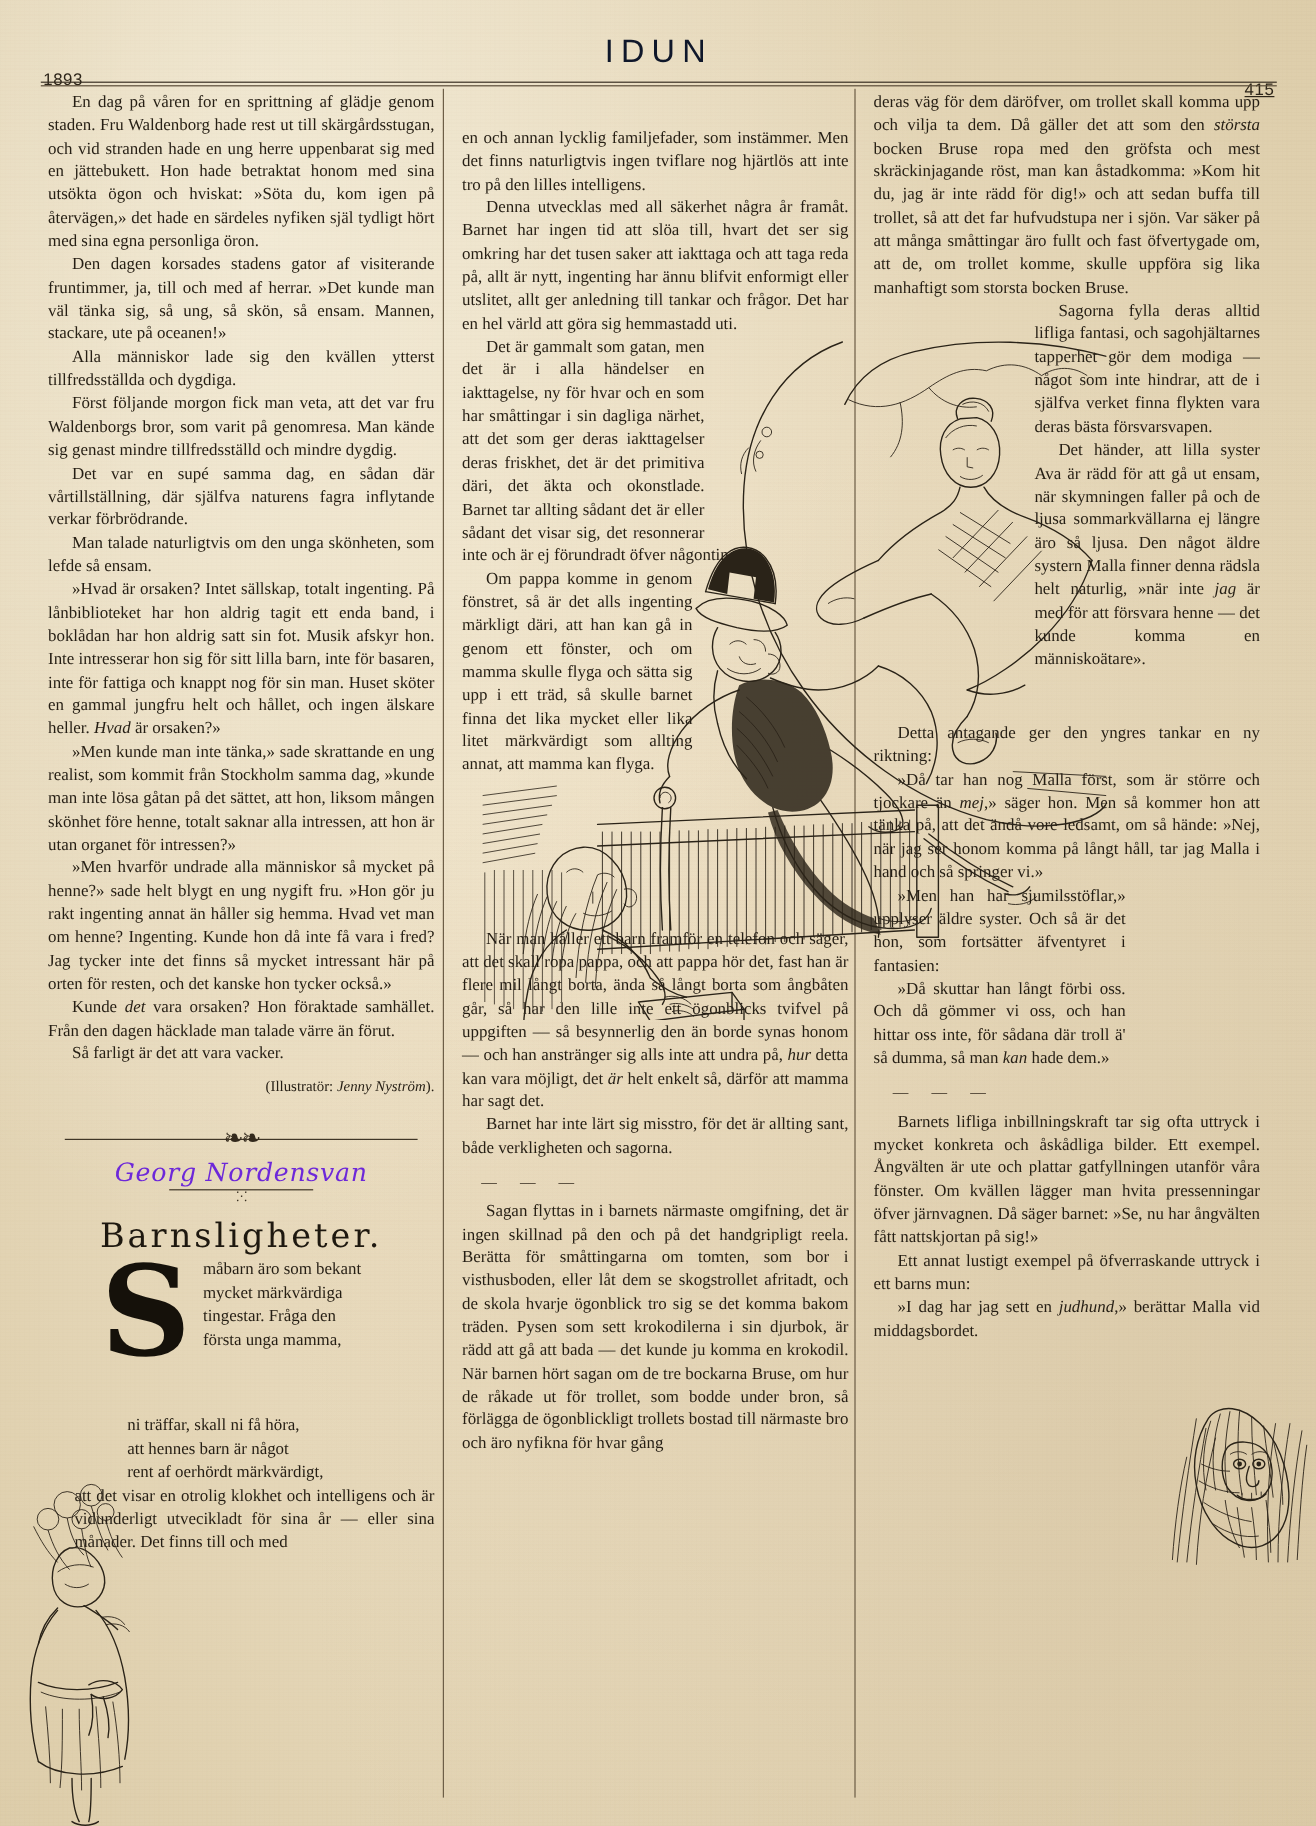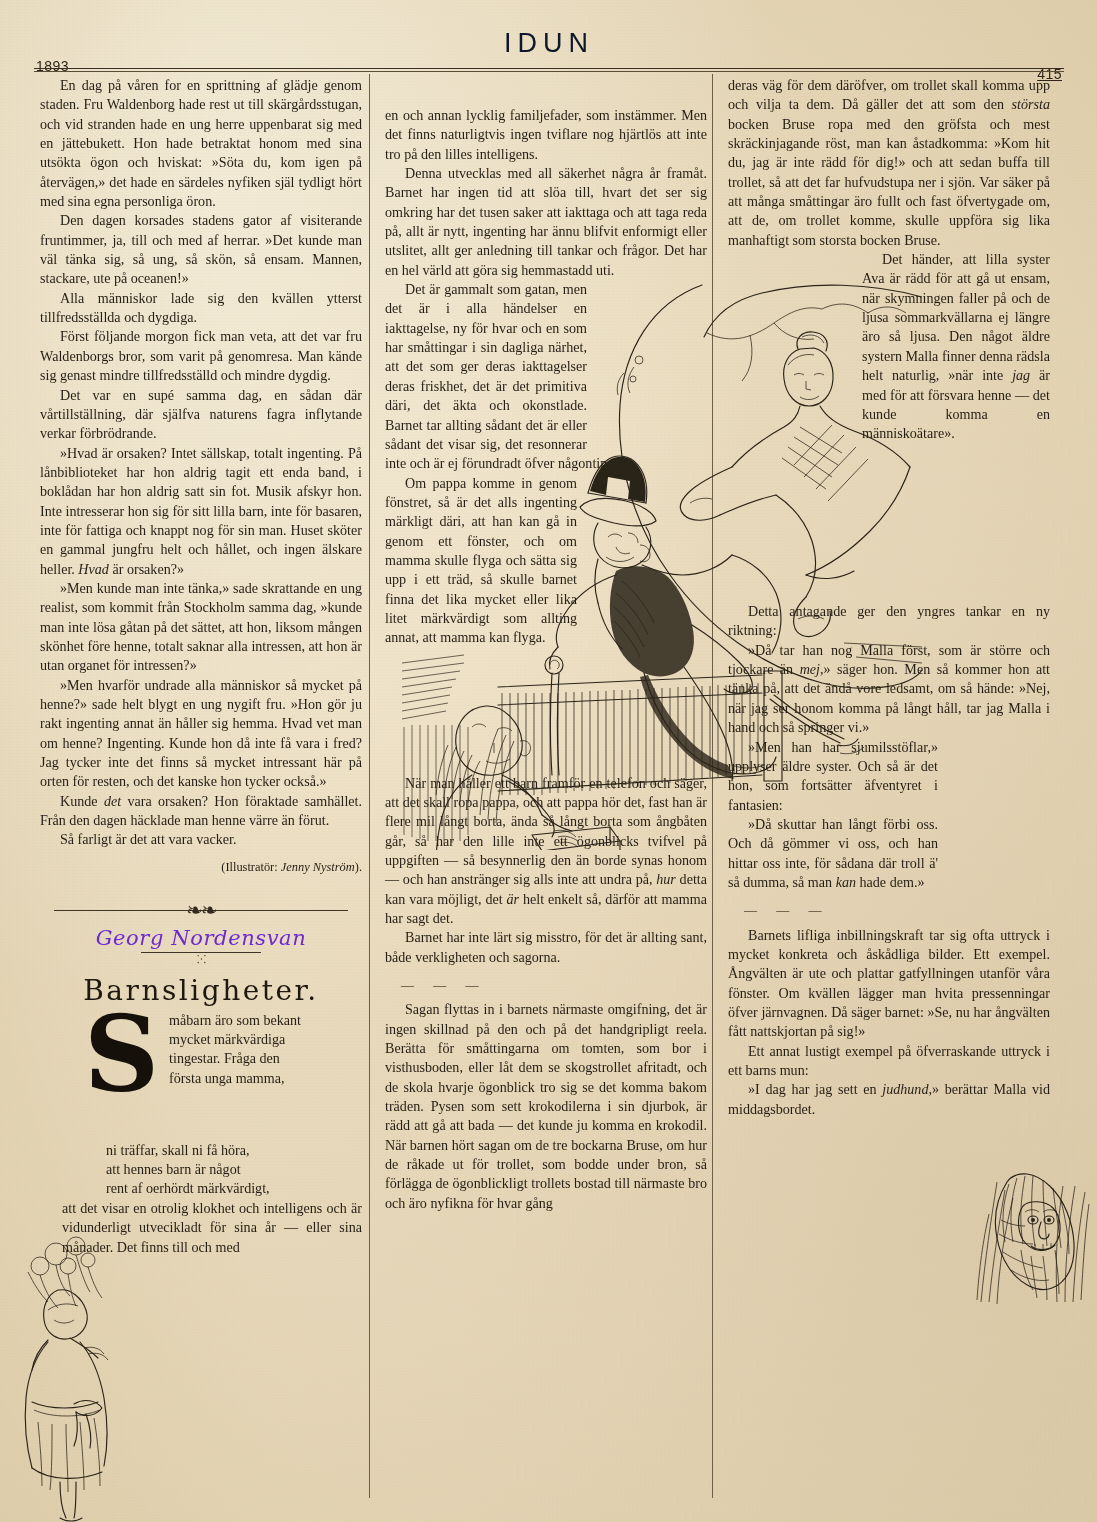--- a/index.html
+++ b/index.html
@@ -252,24 +252,25 @@
 
   <div class="rule-v" id="rule-v1"></div>
   <div class="rule-v" id="rule-v2"></div>
 
   <div class="col" id="col1">
     <p>En dag på våren for en sprittning af glädje genom staden. Fru Waldenborg hade rest ut till skärgårdsstugan, och vid stranden hade en ung herre uppenbarat sig med en jättebukett. Hon hade betraktat honom med sina utsökta ögon och hviskat: »Söta du, kom igen på återvägen,» det hade en särdeles nyfiken själ tydligt hört med sina egna personliga öron.</p>
     <p>Den dagen korsades stadens gator af visiterande fruntimmer, ja, till och med af herrar. »Det kunde man väl tänka sig, så ung, så skön, så ensam. Mannen, stackare, ute på oceanen!»</p>
     <p>Alla människor lade sig den kvällen ytterst tillfredsställda och dygdiga.</p>
     <p>Först följande morgon fick man veta, att det var fru Waldenborgs bror, som varit på genomresa. Man kände sig genast mindre tillfredsställd och mindre dygdig.</p>
     <p>Det var en supé samma dag, en sådan där vårtillställning, där själfva naturens fagra inflytande verkar förbrödrande.</p>
+    <p>Man talade naturligtvis om den unga skönheten, som lefde så ensam.</p>
     <p><span>»Hvad är orsaken? Intet sällskap, totalt ingenting. På lånbiblioteket har hon aldrig tagit ett enda band, i boklådan har hon aldrig satt sin fot. Musik afskyr hon. Inte intresserar hon sig för sitt lilla barn, inte för basaren, inte för fattiga och knappt nog för sin man. Huset sköter en gammal jungfru helt och hållet, och ingen älskare heller. </span><span class="it">Hvad</span><span> är orsaken?»</span></p>
     <p>»Men kunde man inte tänka,» sade skrattande en ung realist, som kommit från Stockholm samma dag, »kunde man inte lösa gåtan på det sättet, att hon, liksom mången skönhet före henne, totalt saknar alla intressen, att hon är utan organet för intressen?»</p>
     <p>»Men hvarför undrade alla människor så mycket på henne?» sade helt blygt en ung nygift fru. »Hon gör ju rakt ingenting annat än håller sig hemma. Hvad vet man om henne? Ingenting. Kunde hon då inte få vara i fred? Jag tycker inte det finns så mycket intressant här på orten för resten, och det kanske hon tycker också.»</p>
-    <p><span>Kunde </span><span class="it">det</span><span> vara orsaken? Hon föraktade samhället. Från den dagen häcklade man henne värre än förut.</span></p>
+    <p><span>Kunde </span><span class="it">det</span><span> vara orsaken? Hon föraktade samhället. Från den dagen häcklade man talade värre än förut.</span></p>
     <p>Så farligt är det att vara vacker.</p>
     <p class="credit"><span>(Illustratör: </span><span class="nm">Jenny Nyström</span><span>).</span></p>
 
     <div class="ornament">
       <div class="line"></div>
       <div class="knot">❧❧</div>
     </div>
 
     <p class="byline">Georg Nordensvan</p>
     <div class="byline-rule"></div>
@@ -305,20 +306,21 @@
     <div style="clear:both"></div>
     <p><span>När man håller ett barn framför en telefon och säger, att det skall ropa pappa, och att pappa hör det, fast han är flere mil långt borta, ända så långt borta som ångbåten går, så har den lille inte ett ögonblicks tvifvel på uppgiften — så besynnerlig den än borde synas honom — och han anstränger sig alls inte att undra på, </span><span class="it">hur</span><span> detta kan vara möjligt, det </span><span class="it">är</span><span> helt enkelt så, därför att mamma har sagt det.</span></p>
     <p>Barnet har inte lärt sig misstro, för det är allting sant, både verkligheten och sagorna.</p>
     <p class="sec-break">— — —</p>
     <p>Sagan flyttas in i barnets närmaste omgifning, det är ingen skillnad på den och på det handgripligt reela. Berätta för småttingarna om tomten, som bor i visthusboden, eller låt dem se skogstrollet afritadt, och de skola hvarje ögonblick tro sig se det komma bakom träden. Pysen som sett krokodilerna i sin djurbok, är rädd att gå att bada — det kunde ju komma en krokodil. När barnen hört sagan om de tre bockarna Bruse, om hur de råkade ut för trollet, som bodde under bron, så förlägga de ögonblickligt trollets bostad till närmaste bro och äro nyfikna för hvar gång</p>
   </div>
 
   <div class="col" id="col3">
     <p class="noindent"><span>deras väg för dem däröfver, om trollet skall komma upp och vilja ta dem. Då gäller det att som den </span><span class="it">största</span><span> bocken Bruse ropa med den gröfsta och mest skräckinjagande röst, man kan åstadkomma: »Kom hit du, jag är inte rädd för dig!» och att sedan buffa till trollet, så att det far hufvudstupa ner i sjön. Var säker på att många småttingar äro fullt och fast öfvertygade om, att de, om trollet komme, skulle uppföra sig lika manhaftigt som storsta bocken Bruse.</span></p>
     <div style="float:left;width:134px;height:352px;"></div>
+    <p>Sagorna fylla deras alltid lifliga fantasi, och sagohjältarnes tapperhet gör dem modiga — något som inte hindrar, att de i själfva verket finna flykten vara deras bästa försvarsvapen.</p>
     <p><span>Det händer, att lilla syster Ava är rädd för att gå ut ensam, när skymningen faller på och de ljusa sommarkvällarna ej längre äro så ljusa. Den något äldre systern Malla finner denna rädsla helt naturlig, »när inte </span><span class="it">jag</span><span> är med för att försvara henne — det kunde komma en människoätare».</span></p>
     <div style="clear:both"></div>
     <p>Detta antagande ger den yngres tankar en ny riktning:</p>
     <p><span>»Då tar han nog Malla först, som är större och tjockare än </span><span class="it">mej</span><span>,» säger hon. Men så kommer hon att tänka på, att det ändå vore ledsamt, om så hände: »Nej, när jag ser honom komma på långt håll, tar jag Malla i hand och så springer vi.»</span></p>
     <div style="float:right;width:112px;height:150px;"></div>
     <p>»Men han har sjumilsstöflar,» upplyser äldre syster. Och så är det hon, som fortsätter äfventyret i fantasien:</p>
     <p><span>»Då skuttar han långt förbi oss. Och då gömmer vi oss, och han hittar oss inte, för sådana där troll ä' så dumma, så man </span><span class="it">kan</span><span> hade dem.»</span></p>
     <p class="sec-break">— — —</p>
     <p>Barnets lifliga inbillningskraft tar sig ofta uttryck i mycket konkreta och åskådliga bilder. Ett exempel. Ångvälten är ute och plattar gatfyllningen utanför våra fönster. Om kvällen lägger man hvita pressenningar öfver järnvagnen. Då säger barnet: »Se, nu har ångvälten fått nattskjortan på sig!»</p>
     <div style="clear:both"></div>

